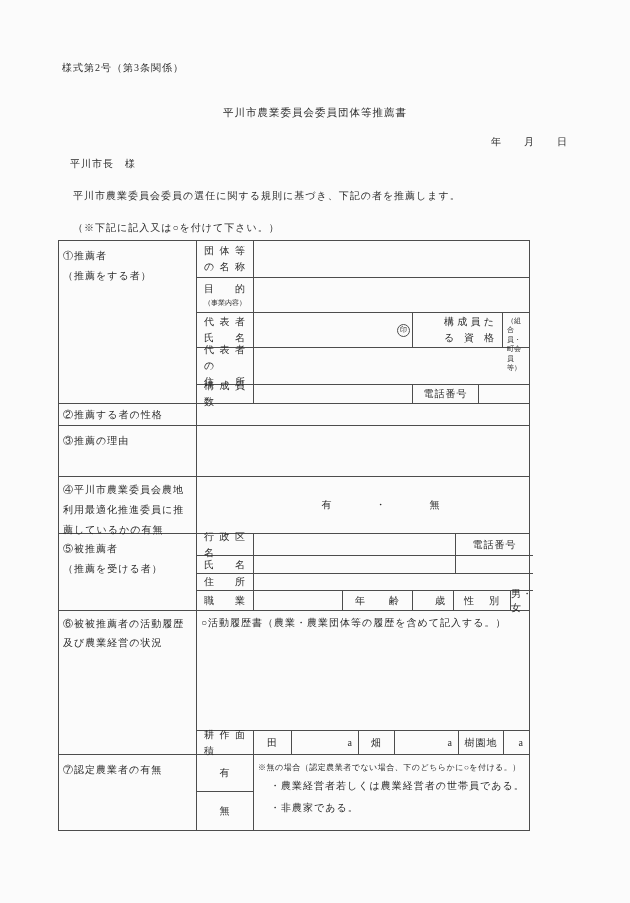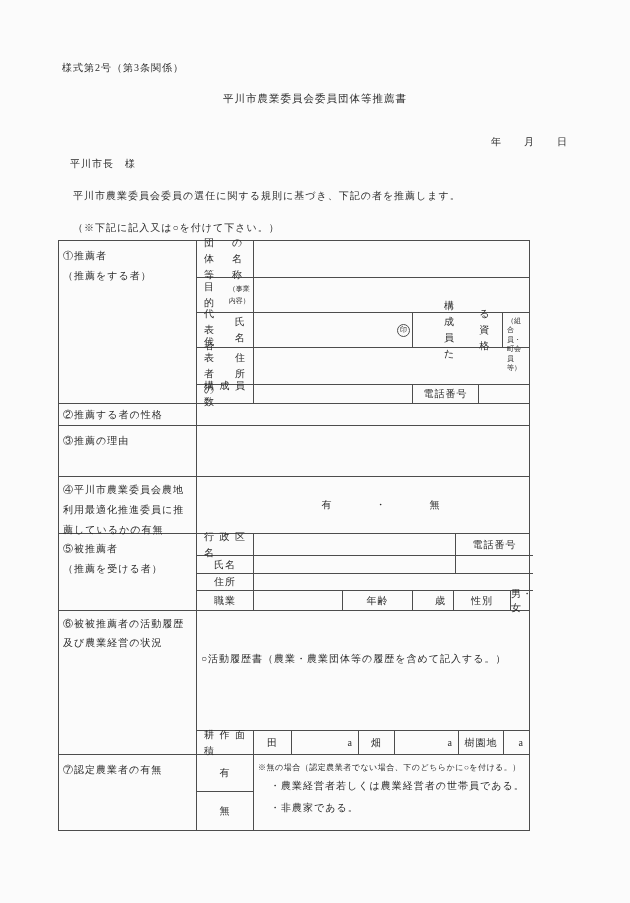--- a/index.html
+++ b/index.html
@@ -35,42 +35,42 @@
     width:138px;flex:0 0 138px;
     border-right:1px solid var(--bc);
     padding:5px 4px 0 4px;
     line-height:20px;
   }
   .secbody{flex:1;display:flex;flex-direction:column;}
   .row{display:flex;border-bottom:1px solid var(--bc);}
   .row:last-child{border-bottom:none;}
   .cell{border-right:1px solid var(--bc);}
   .cell:last-child{border-right:none;}
-  .ilabel{width:57px;flex:0 0 57px;display:flex;flex-direction:row;justify-content:center;align-items:center;}
+  .ilabel{width:57px;flex:0 0 57px;display:flex;flex-direction:column;justify-content:center;}
   .jl{text-align:justify;text-align-last:justify;padding:0 7px;line-height:16px;}
   .fill{flex:1;}
   .vcenter{display:flex;align-items:center;}
   .hcenter{display:flex;align-items:center;justify-content:center;}
 
   .seal{
     width:13px;height:13px;flex:0 0 13px;
     border:1px solid var(--bc);border-radius:50%;
     font-size:7px;letter-spacing:0;line-height:11px;
     text-align:center;
   }
 
   
   .h37{height:37px;} .h36{height:36px;} .h35{height:35px;} .h18{height:18px;}
   .h22{height:22px;} .h19{height:19px;} .h17{height:17px;} .h23{height:23px;}
 </style>
 </head>
 <body>
 
 <div class="abs" style="left:62px;top:61px;">様式第2号（第3条関係）</div>
-<div class="abs center" style="top:92px;font-size:10.5px;font-family:Liberation Serif, serif;">平川市農業委員会委員団体等推薦書</div>
+<div class="abs center" style="top:106px;font-size:10.5px;font-family:Liberation Serif, serif;">平川市農業委員会委員団体等推薦書</div>
 <div class="abs" style="right:62px;top:135px;">年　　月　　日</div>
 <div class="abs" style="left:70px;top:157px;">平川市長　様</div>
 <div class="abs" style="left:73px;top:189px;">平川市農業委員会委員の選任に関する規則に基づき、下記の者を推薦します。</div>
 <div class="abs" style="left:73px;top:221px;">（※下記に記入又は○を付けて下さい。）</div>
 
 <div class="tbl">
 
   <div class="sec" style="height:163px;">
     <div class="seclabel">
       <div>①推薦者</div>
@@ -188,21 +188,21 @@
       </div>
     </div>
   </div>
 
   <div class="sec" style="height:144px;">
     <div class="seclabel" style="padding-top:3px;line-height:19px;">
       <div>⑥被被推薦者の活動履歴</div>
       <div>及び農業経営の状況</div>
     </div>
     <div class="secbody">
-      <div class="row" style="height:121px;margin-top:36px;">
+      <div class="row" style="height:121px;">
         <div class="cell fill" style="padding:5px 4px 0 4px;">○活動履歴書（農業・農業団体等の履歴を含めて記入する。）</div>
       </div>
       <div class="row h23">
         <div class="cell ilabel">
           <div class="jl">耕作面積</div>
         </div>
         <div class="cell hcenter" style="width:38px;flex:0 0 38px;">田</div>
         <div class="cell vcenter" style="width:67px;flex:0 0 67px;justify-content:flex-end;padding-right:5px;">a</div>
         <div class="cell hcenter" style="width:36px;flex:0 0 36px;">畑</div>
         <div class="cell vcenter" style="width:64px;flex:0 0 64px;justify-content:flex-end;padding-right:5px;">a</div>

